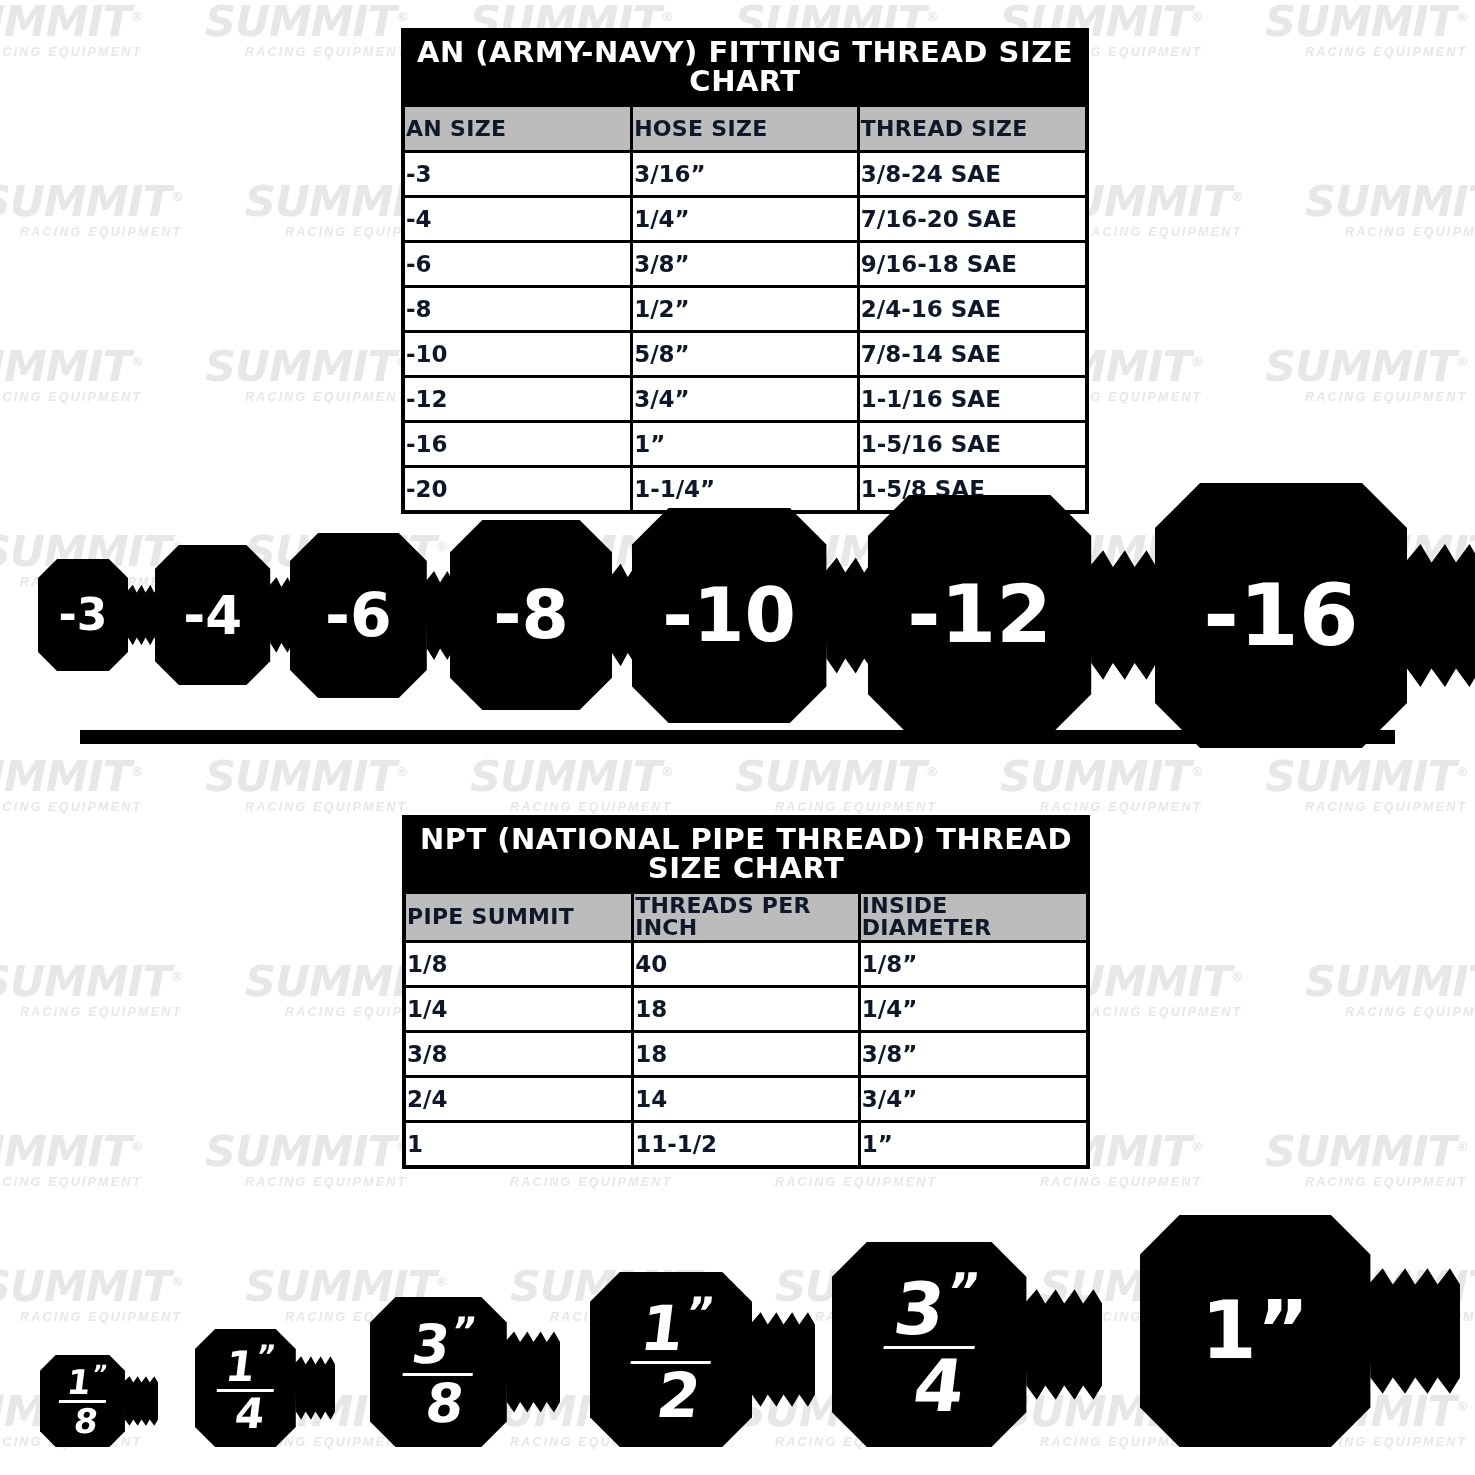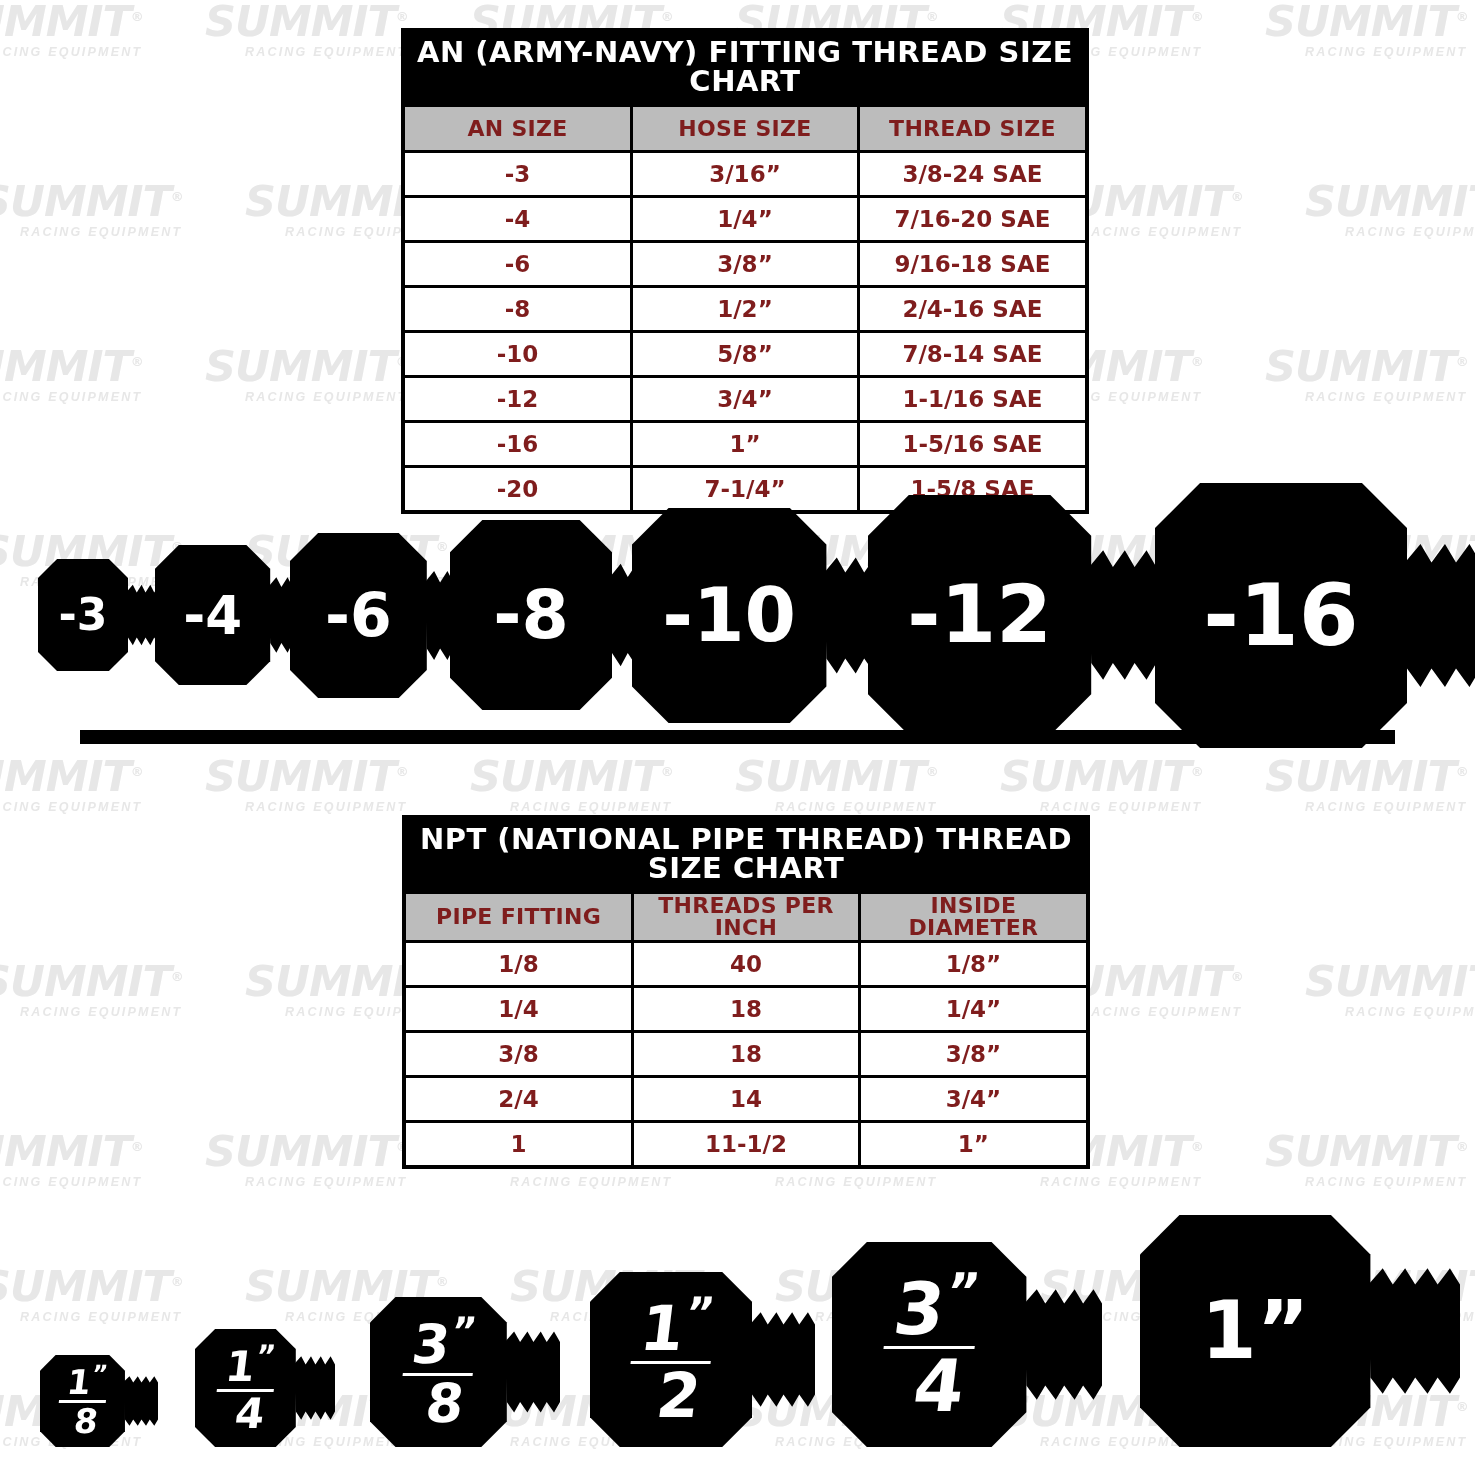--- a/index.html
+++ b/index.html
@@ -77,24 +77,24 @@
     padding: 6px 0 8px 0;
     line-height: 1;
   }
   table.grid {
     border-collapse: collapse;
     width: 100%;
     table-layout: fixed;
   }
   table.grid th, table.grid td {
     border: 3px solid #000;
-    text-align: center;
+    text-align: left;
     font-family: "DejaVu Sans", sans-serif;
     font-weight: bold;
-    color: #7f1d1d;
+    color: #0f172a;
     line-height: 1;
   }
   table.grid th {
     background: #bcbcbc;
     font-size: 22px;
     height: 41px;
     letter-spacing: 0.3px;
   }
   table.grid td {
     background: #fff;
@@ -421,21 +421,21 @@
             <td>3/4”</td>
             <td>1-1/16 SAE</td>
           </tr>
           <tr>
             <td>-16</td>
             <td>1”</td>
             <td>1-5/16 SAE</td>
           </tr>
           <tr>
             <td>-20</td>
-            <td>7-1/4”</td>
+            <td>1-1/4”</td>
             <td>1-5/8 SAE</td>
           </tr>
         </tbody>
     </table>
   </div>
 
   <div id="an-fittings">
       <div class="nut" style="left: 38px; top: 559px; width: 125px; height: 112px;">
         <div class="body"><svg viewBox="0 0 125 112" width="125" height="112" preserveAspectRatio="none">
             <path d="M 19.040000000000003 0 L 70.96 0 L 90 19.040000000000003 L 90 92.96 L 70.96 112 L 19.040000000000003 112 L 0 92.96 L 0 19.040000000000003 Z" fill="#000"></path>
@@ -487,21 +487,21 @@
       </div>
     </div>
 
   <div id="divider" style="left:80px; top:730px; width:1315px; height:14px;"></div>
 
   <div class="chart" id="npt-chart" style="left:402px; top:815px; width:688px;">
     <div class="chart-title">NPT (NATIONAL PIPE THREAD) THREAD SIZE CHART</div>
     <table class="grid" id="npt-table">
       <thead>
           <tr>
-            <th>PIPE FITTING</th>
+            <th>PIPE SUMMIT</th>
             <th>THREADS PER INCH</th>
             <th>INSIDE DIAMETER</th>
           </tr>
         </thead>
       <tbody>
           <tr>
             <td>1/8</td>
             <td>40</td>
             <td>1/8”</td>
           </tr>

